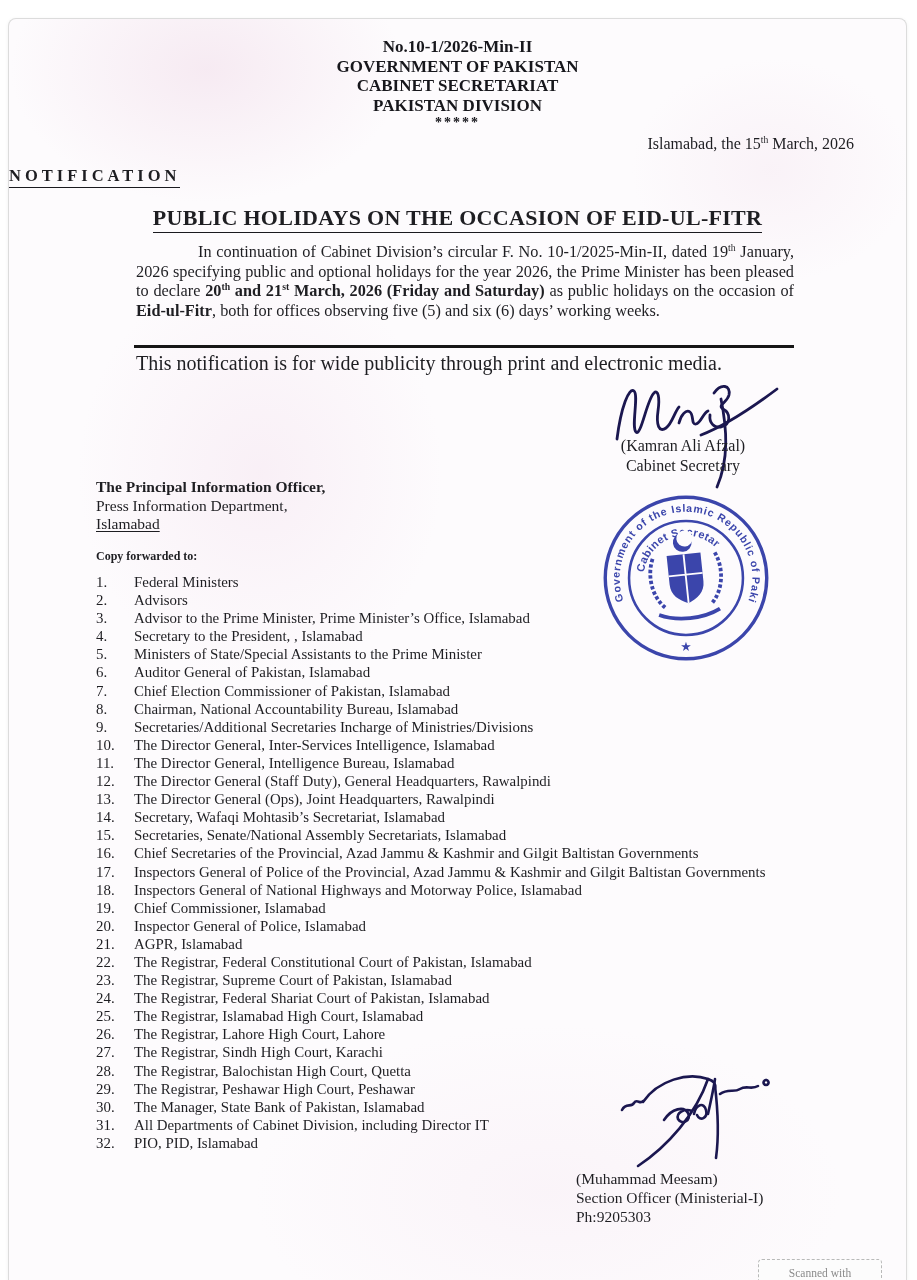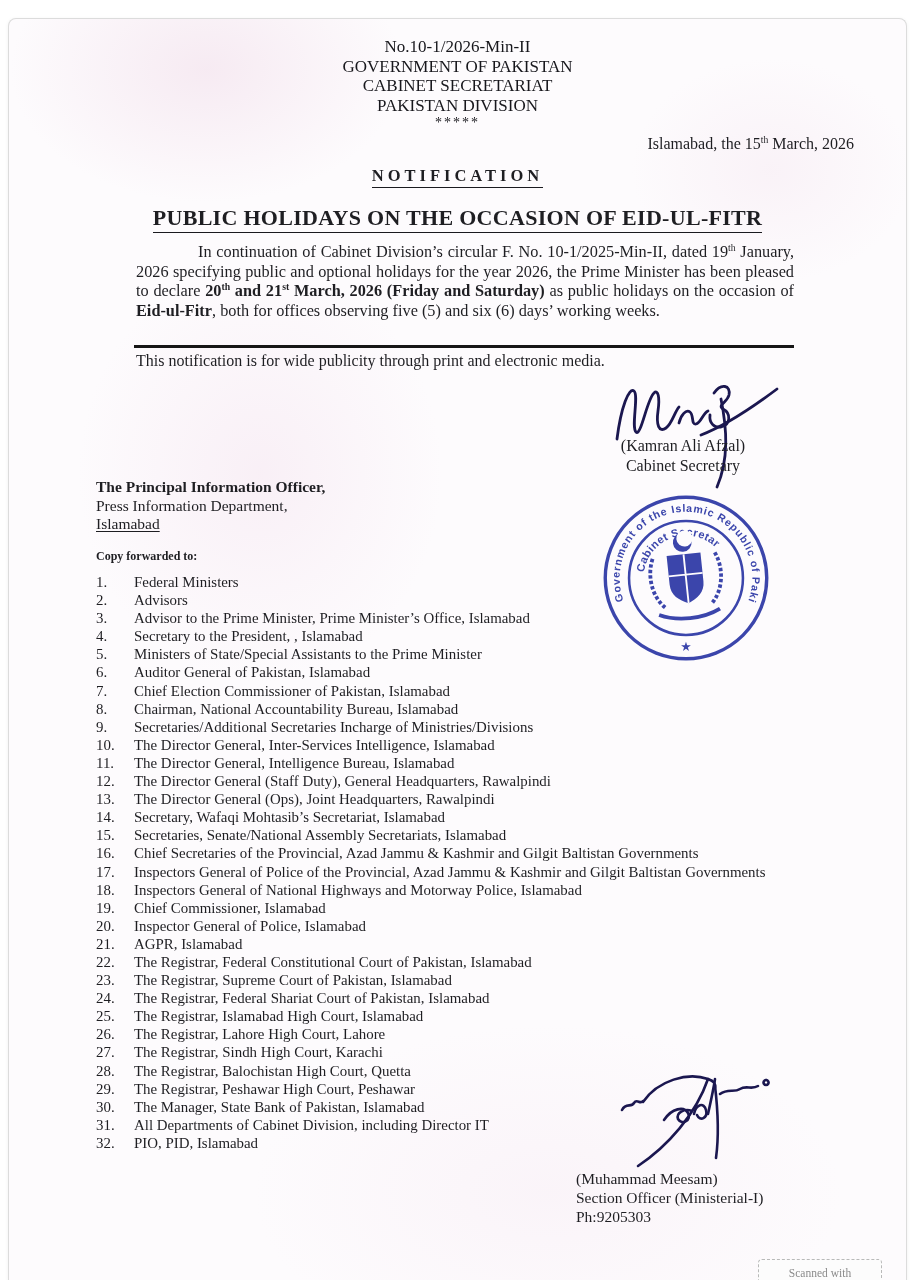--- a/index.html
+++ b/index.html
@@ -15,30 +15,30 @@
       radial-gradient(ellipse 280px 190px at 22% 4%, rgba(238,214,229,.45), transparent 70%),
       radial-gradient(ellipse 260px 300px at 28% 36%, rgba(242,221,235,.38), transparent 70%),
       radial-gradient(ellipse 200px 160px at 85% 12%, rgba(243,226,237,.35), transparent 70%),
       radial-gradient(ellipse 420px 240px at 60% 93%, rgba(244,228,239,.30), transparent 70%),
       #fdfbfd;
     border:1px solid #dcdcdc;border-bottom:none;
     border-radius:8px 8px 0 0;
     box-shadow:0 1px 4px rgba(0,0,0,.06);
   }
   .abs{position:absolute;}
-  .hdr{left:0;right:0;top:18px;text-align:center;font-weight:normal;font-size:17px;line-height:19.5px;color:#17171c;}
+  .hdr{left:0;right:0;top:18px;text-align:center;font-weight:bold;font-size:17px;line-height:19.5px;color:#17171c;}
   .hdr .stars{font-size:14px;line-height:15px;letter-spacing:2px;}
   .dateline{top:116px;right:52px;font-size:16px;}
-  .notif{left:0;right:0;top:147px;text-align:center;font-weight:bold;font-size:16.5px;letter-spacing:4px;}
+  .notif{left:0;right:0;top:147px;font-weight:bold;font-size:16.5px;letter-spacing:4px;}
   .notif span{border-bottom:1.6px solid #1a1a1f;padding-bottom:2px;}
   .subject{left:0;right:0;top:186px;text-align:center;font-weight:bold;font-size:22px;letter-spacing:.3px;}
   .subject span{border-bottom:1.6px solid #1a1a1f;padding-bottom:2px;}
   .bodypara{left:127px;top:223px;width:658px;font-size:16.3px;line-height:19.6px;text-align:justify;text-indent:62px;}
   .rule{left:125px;top:326px;width:660px;height:3px;background:#161616;}
-  .publicity{left:127px;top:333px;font-size:16px;}
+  .publicity{left:127px;top:333px;font-size:20px;}
   sup{font-size:.6em;vertical-align:super;line-height:0;}
   .sig-name{font-size:16px;line-height:19.5px;text-align:center;}
   .addressee{left:87px;top:459px;font-size:15.5px;line-height:18.5px;}
   .addressee .l1{font-weight:bold;}
   .addressee .l3{text-decoration:underline;text-underline-offset:2px;}
   .copyhead{left:87px;top:530px;font-size:12px;font-weight:bold;}
   .copylist{left:87px;top:554px;width:692px;font-size:14.9px;line-height:18.1px;}
   .copy-row{display:flex;align-items:flex-start;}
   .copy-num{width:38px;flex:0 0 38px;}
   .copy-text{flex:1;}

